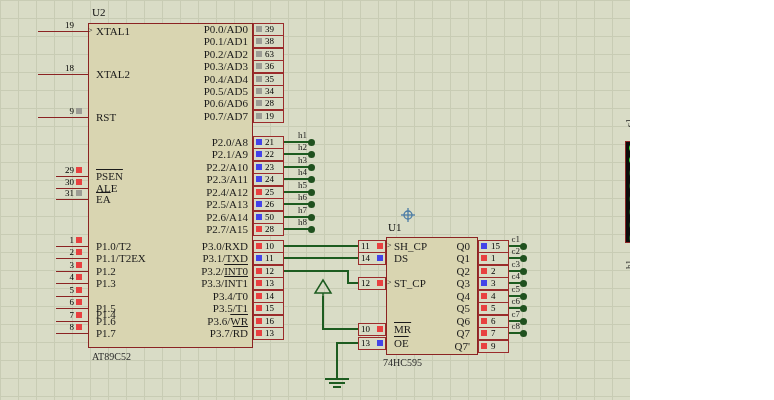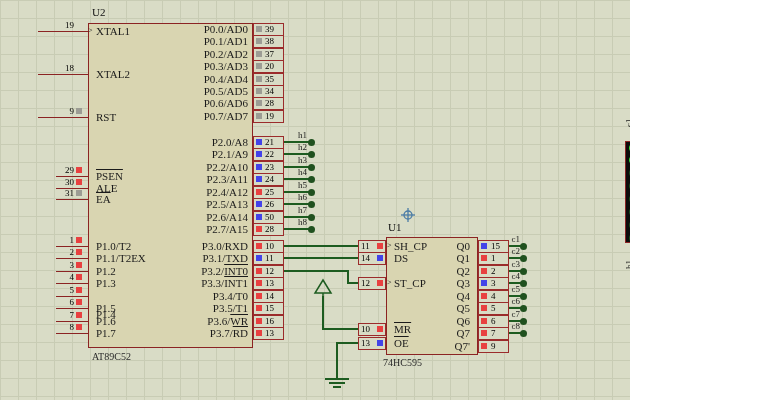--- a/index.html
+++ b/index.html
@@ -101,25 +101,25 @@
       <div class="pinbox" style="left: 253px; top: 23px; width: 31px; height: 12.5px;"></div>
       <div class="sq" style="left: 256px; top: 26px; background: rgb(156, 156, 148);"></div>
       <div class="num" style="left: 265px; top: 23px;">39</div>
       <div class="pname r" style="left: 130px; top: 23px; width: 118px;">P0.0/AD0</div>
       <div class="pinbox" style="left: 253px; top: 35px; width: 31px; height: 12.5px;"></div>
       <div class="sq" style="left: 256px; top: 38px; background: rgb(156, 156, 148);"></div>
       <div class="num" style="left: 265px; top: 35px;">38</div>
       <div class="pname r" style="left: 130px; top: 35px; width: 118px;">P0.1/AD1</div>
       <div class="pinbox" style="left: 253px; top: 48px; width: 31px; height: 12.5px;"></div>
       <div class="sq" style="left: 256px; top: 51px; background: rgb(156, 156, 148);"></div>
-      <div class="num" style="left: 265px; top: 48px;">37</div>
+      <div class="num" style="left: 265px; top: 48px;">63</div>
       <div class="pname r" style="left: 130px; top: 48px; width: 118px;">P0.2/AD2</div>
       <div class="pinbox" style="left: 253px; top: 60px; width: 31px; height: 12.5px;"></div>
       <div class="sq" style="left: 256px; top: 63px; background: rgb(156, 156, 148);"></div>
-      <div class="num" style="left: 265px; top: 60px;">20</div>
+      <div class="num" style="left: 265px; top: 60px;">36</div>
       <div class="pname r" style="left: 130px; top: 60px; width: 118px;">P0.3/AD3</div>
       <div class="pinbox" style="left: 253px; top: 73px; width: 31px; height: 12.5px;"></div>
       <div class="sq" style="left: 256px; top: 76px; background: rgb(156, 156, 148);"></div>
       <div class="num" style="left: 265px; top: 73px;">35</div>
       <div class="pname r" style="left: 130px; top: 73px; width: 118px;">P0.4/AD4</div>
       <div class="pinbox" style="left: 253px; top: 85px; width: 31px; height: 12.5px;"></div>
       <div class="sq" style="left: 256px; top: 88px; background: rgb(156, 156, 148);"></div>
       <div class="num" style="left: 265px; top: 85px;">34</div>
       <div class="pname r" style="left: 130px; top: 85px; width: 118px;">P0.5/AD5</div>
       <div class="pinbox" style="left: 253px; top: 97px; width: 31px; height: 12.5px;"></div>

